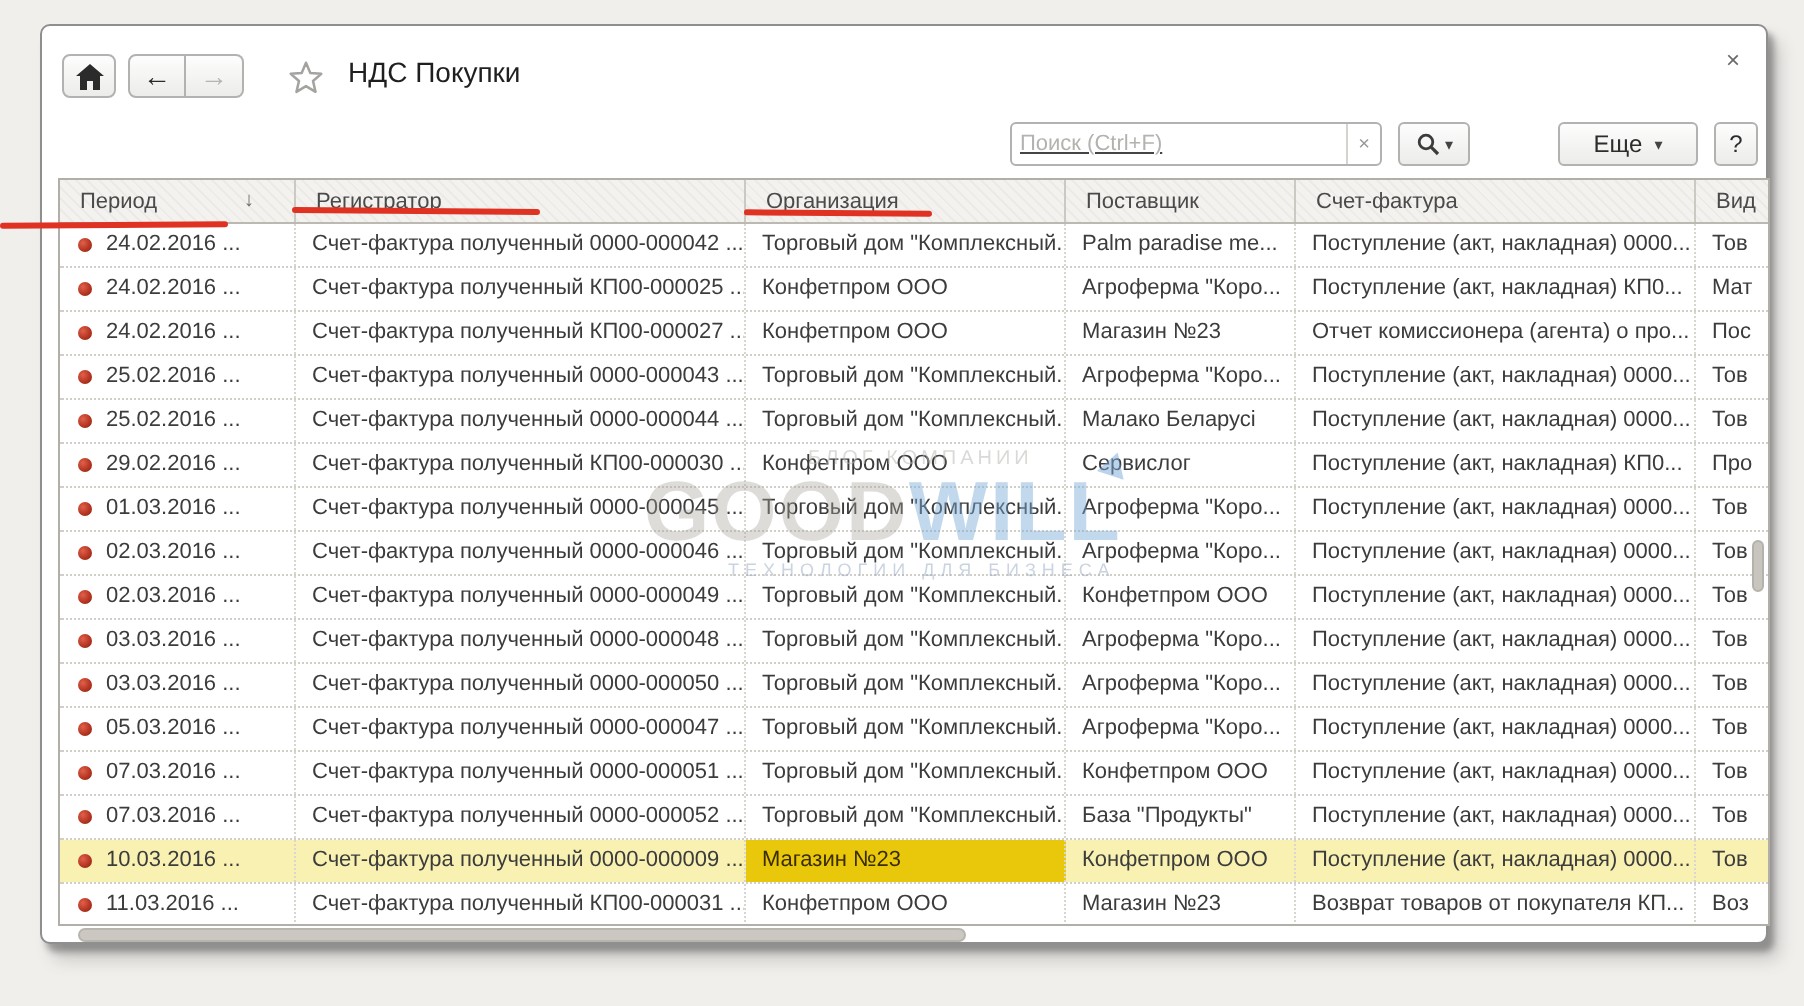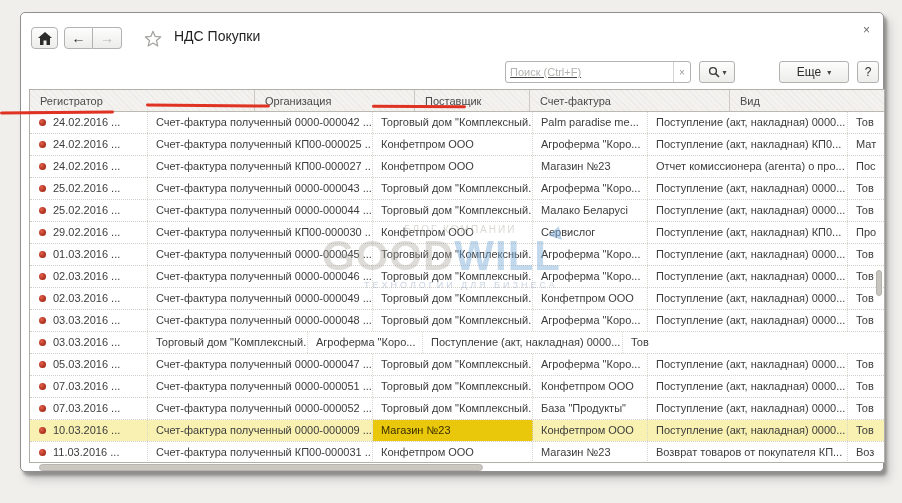--- a/index.html
+++ b/index.html
@@ -152,20 +152,24 @@
       </button>
       <button class="btn btn-more">
         <span>Еще</span>
         <span class="caret">▾</span>
       </button>
       <button class="btn btn-help">?</button>
     </div>
 
     <div class="table">
       <div class="thead">
+        <div class="hcell c-period">
+          <span>Период</span>
+          <span class="sort">↓</span>
+        </div>
         <div class="hcell c-reg">
           <span>Регистратор</span>
         </div>
         <div class="hcell c-org">
           <span>Организация</span>
         </div>
         <div class="hcell c-sup">
           <span>Поставщик</span>
         </div>
         <div class="hcell c-inv">
@@ -284,20 +288,21 @@
             <div class="cell c-org">Торговый дом "Комплексный...</div>
             <div class="cell c-sup">Агроферма "Коро...</div>
             <div class="cell c-inv">Поступление (акт, накладная) 0000...</div>
             <div class="cell c-kind">Тов</div>
           </div>
           <div class="trow">
             <div class="cell c-period">
               <span class="dot"></span>
               <span>03.03.2016 ...</span>
             </div>
+            <div class="cell c-reg">Счет-фактура полученный 0000-000050 ...</div>
             <div class="cell c-org">Торговый дом "Комплексный...</div>
             <div class="cell c-sup">Агроферма "Коро...</div>
             <div class="cell c-inv">Поступление (акт, накладная) 0000...</div>
             <div class="cell c-kind">Тов</div>
           </div>
           <div class="trow">
             <div class="cell c-period">
               <span class="dot"></span>
               <span>05.03.2016 ...</span>
             </div>

